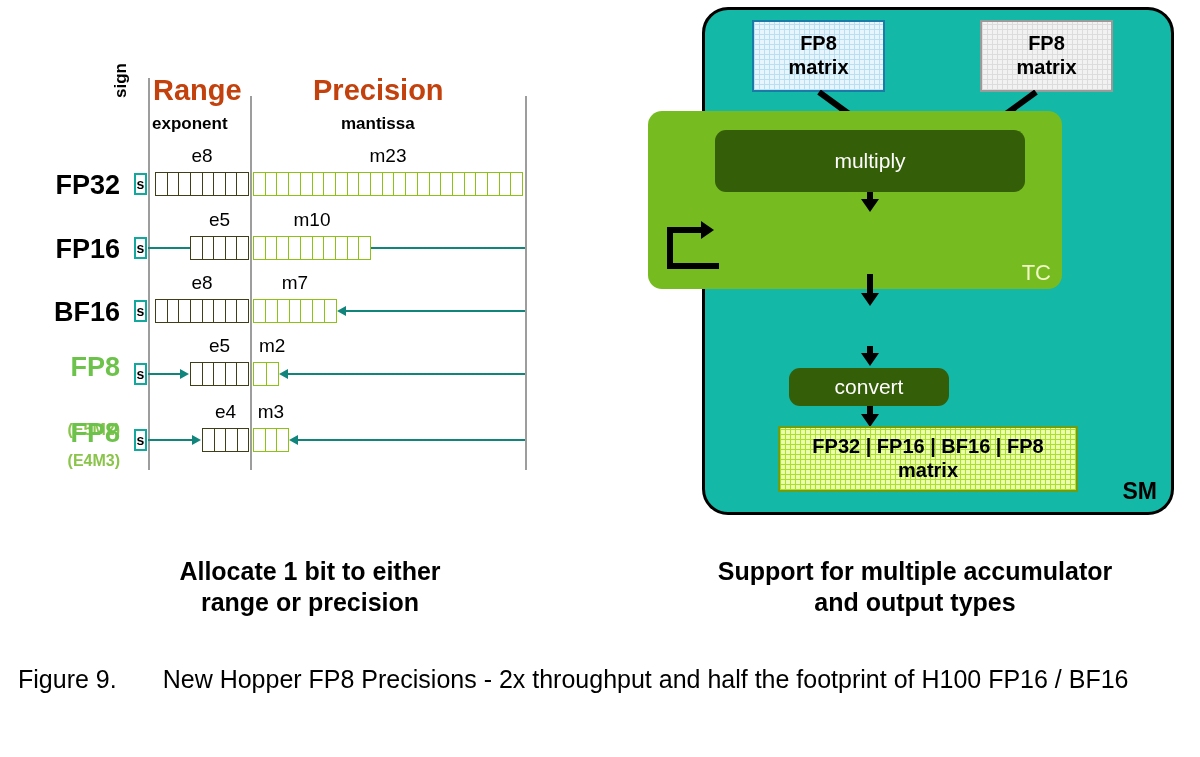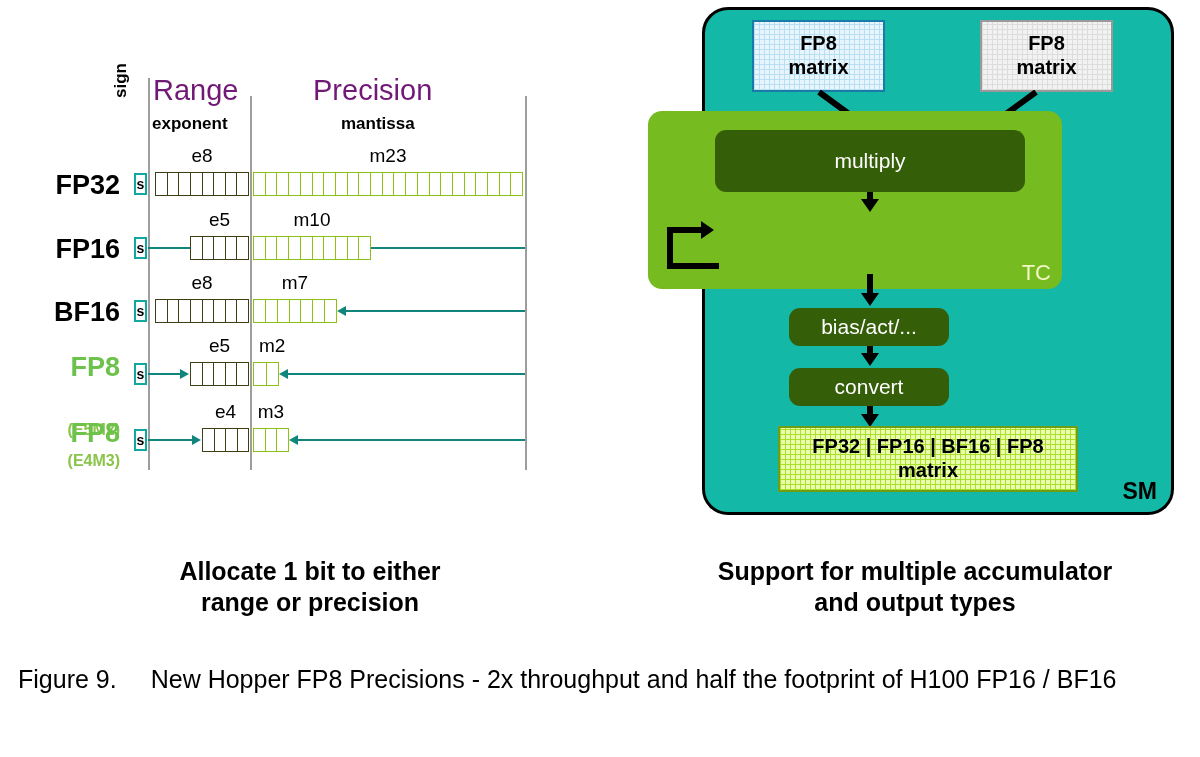--- a/index.html
+++ b/index.html
@@ -24,22 +24,22 @@
 
   .vline {
     position: absolute;
     width: 2px;
     background: #9d9d9d;
   }
 
   .col-head-big {
     position: absolute;
     font-size: 29px;
-    font-weight: normal;
-    color: #701a75;
+    font-weight: bold;
+    color: #c2410c;
     white-space: nowrap;
   }
   .col-head-small {
     position: absolute;
     font-size: 17px;
     font-weight: bold;
     color: #000;
     white-space: nowrap;
   }
   .sign-label {
@@ -239,21 +239,21 @@
     line-height: 1.22;
   }
   #figure-caption {
     position: absolute;
     left: 18px; top: 663px;
     width: 1165px;
     font-size: 25px;
     color: #000;
     line-height: 1.3;
   }
-  #figure-caption .fig-num { margin-right: 34px; }
+  #figure-caption .fig-num { margin-right: 46px; }
 </style>
 </head>
 <body>
 
 <div id="left-panel">
 
   <div class="vline" style="left:148px; top:78px; height:392px;"></div>
   <div class="vline" style="left:250px; top:96px; height:374px;"></div>
   <div class="vline" style="left:525px; top:96px; height:374px;"></div>
 
@@ -435,23 +435,20 @@
 
 
   <div class="blk-arrow-line" style="left:47px; top:263px; width:52px; height:6px;"></div>
   <div class="blk-arrow-line" style="left:47px; top:227px; width:6px; height:42px;"></div>
   <div class="blk-arrow-line" style="left:47px; top:227px; width:36px; height:6px;"></div>
   <div class="blk-arrow-head right" style="left:81px; top:221px;"></div>
 
   <div class="blk-arrow-line" style="left:247px; top:274px; width:6px; height:22px;"></div>
   <div class="blk-arrow-head down" style="left:241px; top:293px;"></div>
 
-  <div class="op-box" style="left:169px; top:308px; width:160px; height:38px;">
-    <span>bias/act/...</span>
-  </div>
 
   <div class="blk-arrow-line" style="left:247px; top:346px; width:6px; height:10px;"></div>
   <div class="blk-arrow-head down" style="left:241px; top:353px;"></div>
 
   <div class="op-box" style="left:169px; top:368px; width:160px; height:38px;">
     <span>convert</span>
   </div>
 
   <div class="blk-arrow-line" style="left:247px; top:406px; width:6px; height:12px;"></div>
   <div class="blk-arrow-head down" style="left:241px; top:414px;"></div>

